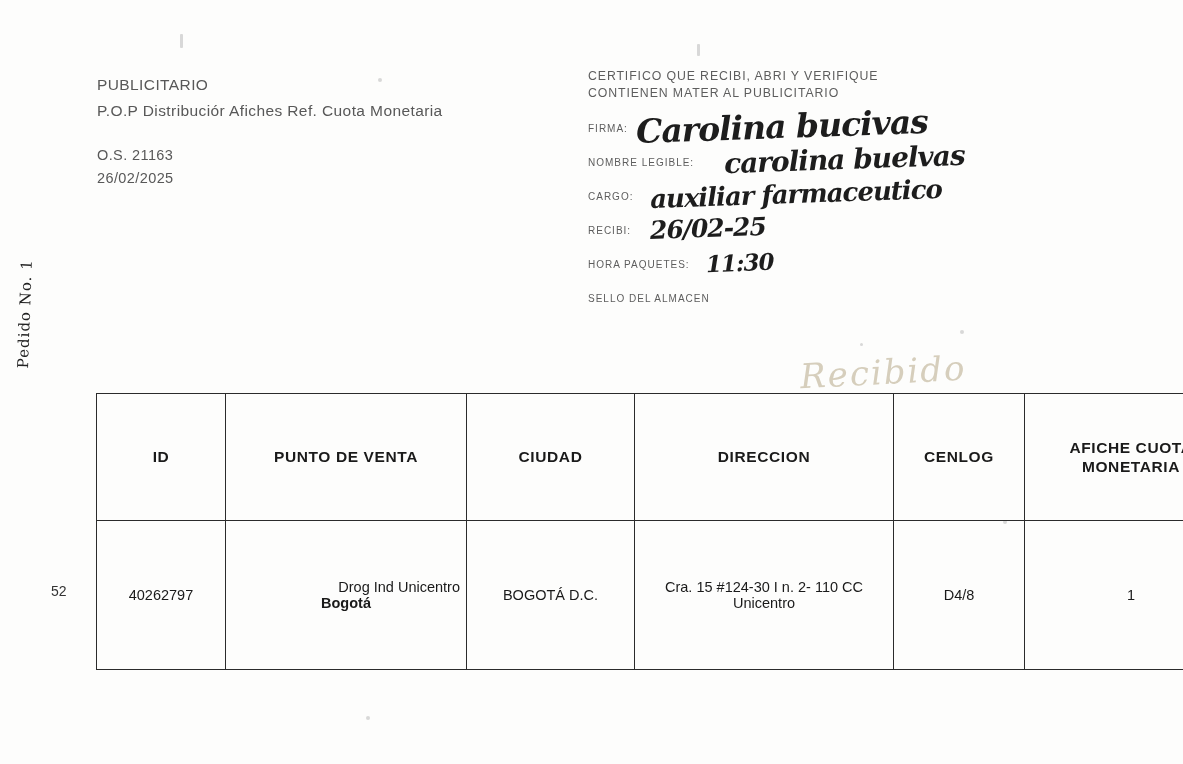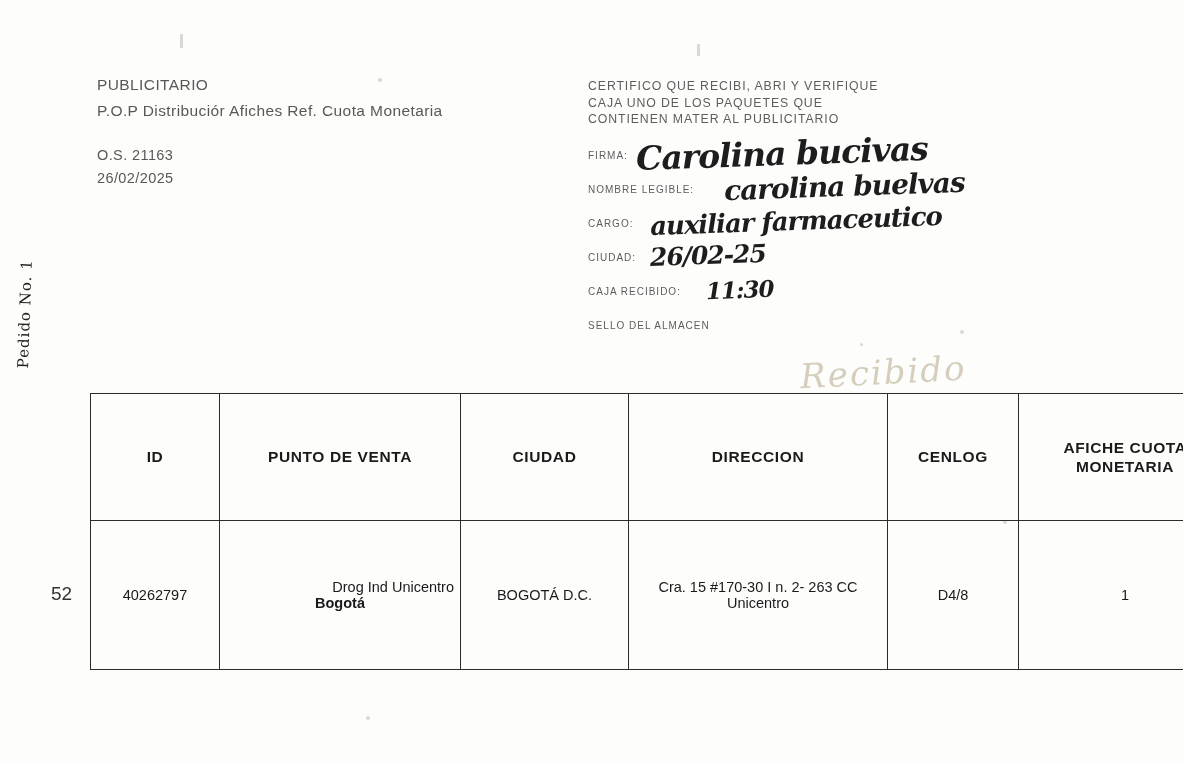--- a/index.html
+++ b/index.html
@@ -47,21 +47,21 @@
   }
   .hdr-left .os .ln {
     font-size: 14.5px;
     line-height: 23px;
   }
 
   
   .cert {
     position: absolute;
     left: 588px;
-    top: 78px;
+    top: 68px;
     width: 560px;
   }
   .cert .stmt div {
     font-size: 12.3px;
     letter-spacing: .9px;
     line-height: 16.5px;
     color: #5d5d5d;
     white-space: nowrap;
   }
   .cert .fieldrow {
@@ -114,21 +114,21 @@
     color: #222;
     transform: rotate(-88deg);
     transform-origin: left top;
     white-space: nowrap;
     letter-spacing: 1px;
   }
 
   
   .tbl-wrap {
     position: absolute;
-    left: 90px;
+    left: 96px;
     top: 393px;
     width: 1063px;
   }
   table.grid {
     border-collapse: collapse;
     width: 100%;
     table-layout: fixed;
   }
   table.grid th, table.grid td {
     border: 1.6px solid #2b2b2b;
@@ -157,21 +157,21 @@
 
   .pdv-main { display: block; text-align: right; }
   .pdv-sub { display: block; font-weight: 700; }
   .dir-l1 { display: block; }
   .dir-l2 { display: block; }
 
   .row-num {
     position: absolute;
     left: 51px;
     top: 583px;
-    font-size: 19px;
+    font-size: 14px;
     color: #333;
   }
   .hdr-th-2line span { display: block; line-height: 19px; }
 </style>
 </head>
 <body>
 
 <div class="page">
 
   <div class="speck" style="left:180px;top:34px;width:3px;height:14px;border-radius:1px;"></div>
@@ -187,21 +187,20 @@
     <div class="ln">P.O.P Distribuciór Afiches Ref. Cuota Monetaria</div>
     <div class="os">
       <div class="ln">O.S. 21163</div>
       <div class="ln">26/02/2025</div>
     </div>
   </div>
 
   <div class="cert">
     <div class="stmt">
       <div>CERTIFICO QUE RECIBI, ABRI Y VERIFIQUE</div>
-      <div>CAJA  UNO DE LOS PAQUETES QUE</div>
       <div>CONTIENEN MATER AL PUBLICITARIO</div>
     </div>
 
     <div style="height:16px;"></div>
 
     <div class="fieldrow">
       <span class="flabel">FIRMA:</span>
       <span class="hand cursive" style="left:48px;top:-10px;font-size:33px;">Carolina bucivas</span>
     </div>
 
@@ -209,26 +208,26 @@
       <span class="flabel">NOMBRE LEGIBLE:</span>
       <span class="hand cursive" style="left:136px;top:-8px;font-size:28px;">carolina buelvas</span>
     </div>
 
     <div class="fieldrow">
       <span class="flabel">CARGO:</span>
       <span class="hand cursive" style="left:62px;top:-6px;font-size:26px;">auxiliar farmaceutico</span>
     </div>
 
     <div class="fieldrow">
-      <span class="flabel">CIUDAD:</span>
+      <span class="flabel">RECIBI:</span>
       <span class="hand cursive" style="left:62px;top:-5px;font-size:25px;">26/02-25</span>
     </div>
 
     <div class="fieldrow">
-      <span class="flabel">CAJA RECIBIDO:</span>
+      <span class="flabel">HORA PAQUETES:</span>
       <span class="hand cursive" style="left:118px;top:-4px;font-size:23px;">11:30</span>
     </div>
 
     <div class="fieldrow">
       <span class="flabel">SELLO DEL ALMACEN</span>
     </div>
   </div>
 
   <div class="stamp">Recibido</div>
 
@@ -253,21 +252,21 @@
       </thead>
       <tbody>
         <tr>
           <td>40262797</td>
           <td>
             <span class="pdv-main">Drog  Ind Unicentro</span>
             <span class="pdv-sub">Bogotá</span>
           </td>
           <td>BOGOTÁ D.C.</td>
           <td>
-            <span class="dir-l1">Cra. 15 #170-30 I n. 2- 263 CC</span>
+            <span class="dir-l1">Cra. 15 #124-30 I n. 2- 110 CC</span>
             <span class="dir-l2">Unicentro</span>
           </td>
           <td>D4/8</td>
           <td>1</td>
         </tr>
       </tbody>
     </table>
   </div>
 
 </div>

